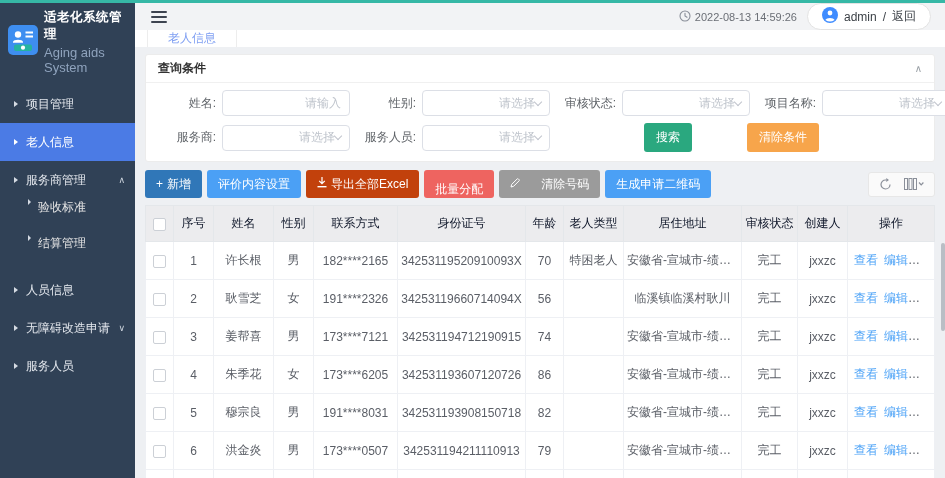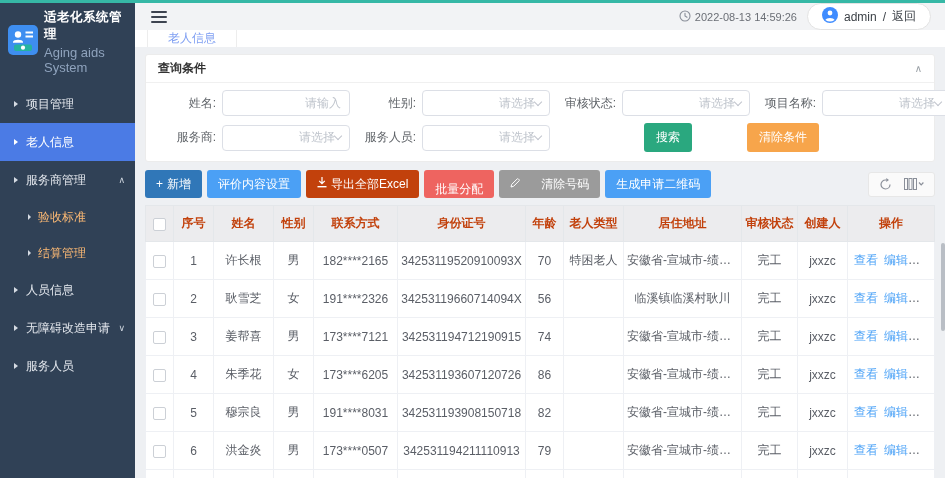--- a/index.html
+++ b/index.html
@@ -10,21 +10,21 @@
   
   .sidebar { width:135px; flex-shrink:0; background:#304156; height:478px; color:#e4e8ee; }
   .logo { display:flex; align-items:center; padding:9px 8px 10px 8px; gap:6px; }
   .logo-text .t1 { font-size:12.5px; font-weight:bold; color:#fff; letter-spacing:.5px; }
   .logo-text .t2 { font-size:13px; color:#8fa3bd; margin-top:2px; }
   .s-item { display:flex; align-items:center; height:38px; padding:0 10px 0 14px; font-size:12px; cursor:pointer; position:relative; }
   .s-item.active { background:#4b7be5; color:#fff; }
   .tri { width:0; height:0; border-left:4px solid #d5dbe3; border-top:3px solid transparent; border-bottom:3px solid transparent; margin-right:8px; flex-shrink:0; }
   .s-item.active .tri { border-left-color:#fff; }
   .chev { margin-left:auto; font-size:9px; color:#cfd6df; }
-  .s-sub { display:flex; align-items:center; height:36px; padding-left:28px; font-size:12px; color:#fdba74; cursor:pointer; }
+  .s-sub { display:flex; height:36px; padding-left:28px; font-size:12px; color:#e5e5e5; cursor:pointer; }
   .s-sub .tri { border-left-width:3.5px; margin-right:7px; }
 
   
   .main { flex:1; min-width:0; display:flex; flex-direction:column; padding-top:3px; }
   .topbar { height:34px; background:#f2f3f5; display:flex; align-items:center; justify-content:space-between; padding:0 14px 0 16px; }
   .hamburger { width:16px; cursor:pointer; }
   .hamburger i { display:block; height:2px; background:#3e4450; margin:3px 0; border-radius:1px; }
   .top-right { display:flex; align-items:center; gap:10px; }
   .time { font-size:11px; color:#6b6f76; display:flex; align-items:center; gap:4px; }
   .user-pill { display:flex; align-items:center; gap:6px; background:#fff; border:1px solid #e3e3e3; border-radius:14px; padding:3px 14px; font-size:12px; color:#3a3f45; cursor:pointer; }
@@ -54,21 +54,21 @@
 
   
   .toolbar { display:flex; align-items:center; margin:8px 0 7px 0; }
   .tb-btn { border:none; border-radius:3px; color:#fff; font-size:12px; height:28px; padding:0 11px; margin-right:5px; cursor:pointer; display:flex; align-items:center; gap:4px; font-family:inherit; }
   .tb-icons { margin-left:auto; display:flex; align-items:center; gap:12px; background:#fafafa; border:1px solid #e7e7e7; border-radius:3px; padding:5px 10px; }
   .tb-icons svg { display:block; cursor:pointer; }
 
   
   .tablewrap { background:#fff; }
   table { width:100%; border-collapse:collapse; table-layout:fixed; font-size:12px; color:#5a5e66; }
-  th { background:#ececee; color:#c2410c; font-weight:bold; padding:9px 3px; border:1px solid #e4e7ea; font-size:12px; }
+  th { background:#ececee; color:#0f172a; font-weight:normal; padding:9px 3px; border:1px solid #e4e7ea; font-size:12px; }
   td { background:#fff; text-align:center; padding:10px 3px; border:1px solid #eef0f4; white-space:nowrap; overflow:hidden; text-overflow:ellipsis; }
   .cb { display:inline-block; width:13px; height:13px; border:1px solid #ccd0d6; border-radius:2px; background:#fff; vertical-align:middle; cursor:pointer; }
   a.op { color:#4da3f7; text-decoration:none; margin:0 3px; cursor:pointer; }
   .scroll-thumb { position:absolute; right:0px; top:196px; width:4px; height:88px; background:#b9bec5; border-radius:2px; }
 </style>
 </head>
 <body>
 
 <div class="topline"></div>
 

